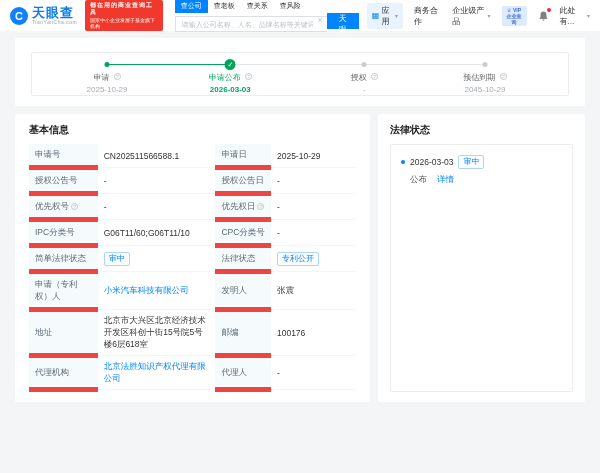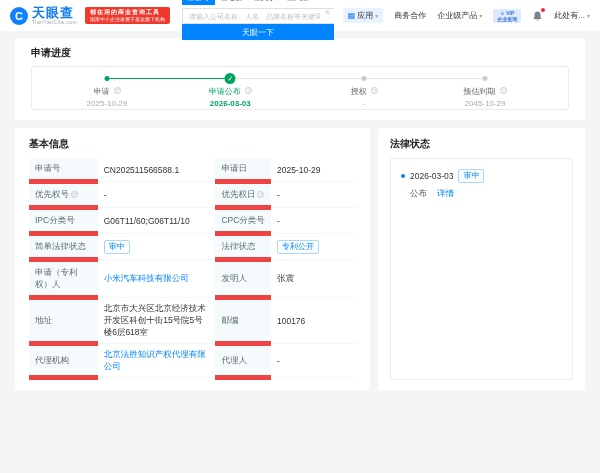--- a/index.html
+++ b/index.html
@@ -14,21 +14,21 @@
   .logo-txt { display:flex; flex-direction:column; line-height:1;justify-content:flex-end; }
   .logo-name { color:#0b7cf0; font-weight:bold; font-size:13px; letter-spacing:1px; }
   .logo-domain { color:#9aa4ad; font-size:5px; margin-top:1px; letter-spacing:.5px; }
   .promo { background:#f0382c; color:#fff; border-radius:2px; padding:2px 5px; line-height:1.25; }
   .promo div:first-child { font-size:6px; font-weight:bold; letter-spacing:1px; }
   .promo div:last-child { font-size:5px; }
   .search-block { display:flex; flex-direction:column; margin-left:4px; }
   .stabs { display:flex; gap:0; }
   .stab { font-size:7px; color:#333; padding:2px 6px; cursor:pointer; }
   .stab.active { background:#0084ff; color:#fff; border-radius:2px 2px 0 0; }
-  .search-row { display:flex;flex-direction:column; }
+  .search-row { display:flex; }
   .sinput { position:relative; }
   .sinput input { width:152px; height:16px; border:1px solid #dcdfe3; border-right:none; font-size:7px;
     padding:0 14px 0 6px; color:#333; outline:none; }
   .sinput input::placeholder { color:#b8bfc6; }
   .clear-x { position:absolute; right:4px; top:2px; color:#c0c4cc; font-size:9px; cursor:pointer; }
   .sbtn { height:16px; background:#0084ff; color:#fff; border:none; font-size:8px; padding:0 10px; cursor:pointer; }
   .rnav { margin-left:auto; display:flex; align-items:center; gap:11px; font-size:8px; color:#333; }
   .apps-pill { background:#e9f3ff; border-radius:2px; padding:2px 5px; display:flex; align-items:center; gap:2px; cursor:pointer; }
   .grid-ic { color:#0b7cf0; font-size:8px; }
   .caret { color:#9aa4ad; font-size:6px; }
@@ -149,21 +149,20 @@
       <span>此处有...</span>
       <span class="caret">▾</span>
     </span>
   </div>
 </div>
 
 <div class="content">
 
 
   <div class="card progress-card">
-    <div class="sec-title">申请进度</div>
     <div class="tl-box">
       <div class="tl-seg seg-green"></div>
       <div class="tl-seg seg-gray"></div>
     <div class="tl-dot dot-done" style="left: 14%;"></div>
         <div class="tl-lab" style="left: 14%;">
           <div class="tl-name">申请 <i class="q">?</i></div>
           <div class="tl-date">2025-10-29</div>
         </div>
         <div class="tl-dot dot-current" style="left: 37%;">✓</div>
         <div class="tl-lab cur" style="left: 37%;">
@@ -192,20 +191,26 @@
             <col style="width:36%">
             <col style="width:17%">
             <col style="width:26%">
           </colgroup>
         <tbody>
             <tr>
               <td class="lbl">申请号</td>
               <td>CN202511566588.1</td>
               <td class="lbl">申请日</td>
               <td>2025-10-29</td>
+            </tr>
+            <tr>
+              <td class="lbl">授权公告号</td>
+              <td>-</td>
+              <td class="lbl">授权公告日</td>
+              <td>-</td>
             </tr>
             <tr>
               <td class="lbl">优先权号<i class="q">?</i></td>
               <td>-</td>
               <td class="lbl">优先权日<i class="q">?</i></td>
               <td>-</td>
             </tr>
             <tr>
               <td class="lbl">IPC分类号</td>
               <td>G06T11/60;G06T11/10</td>

